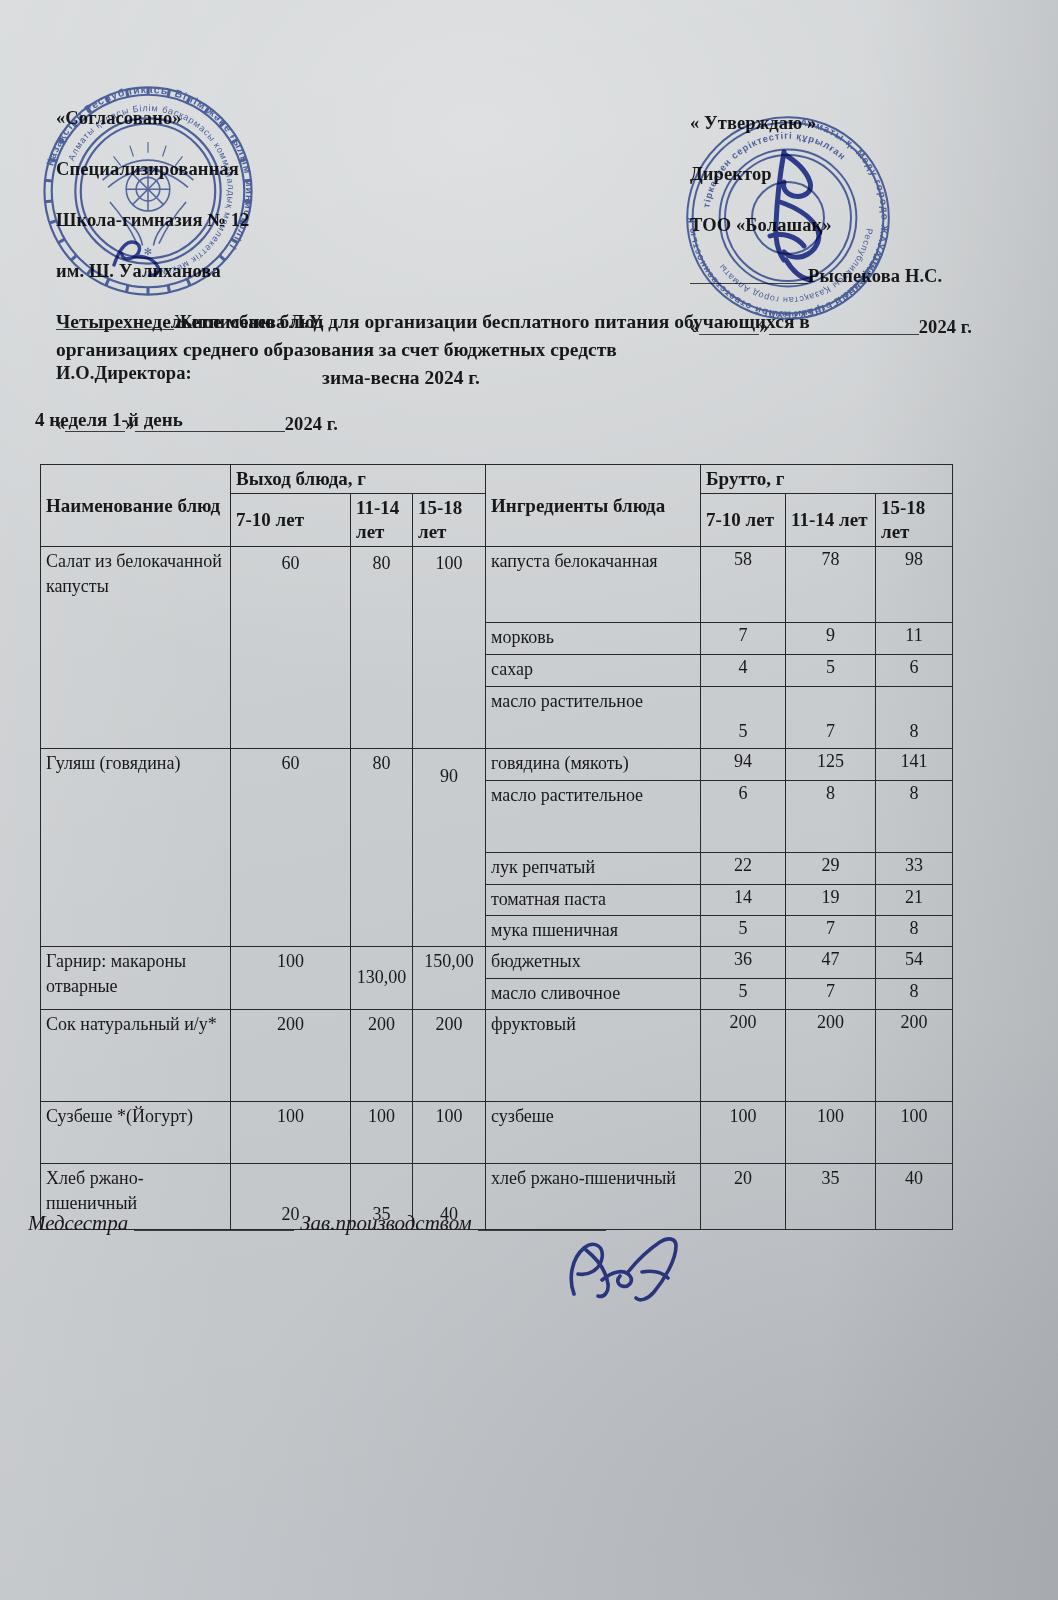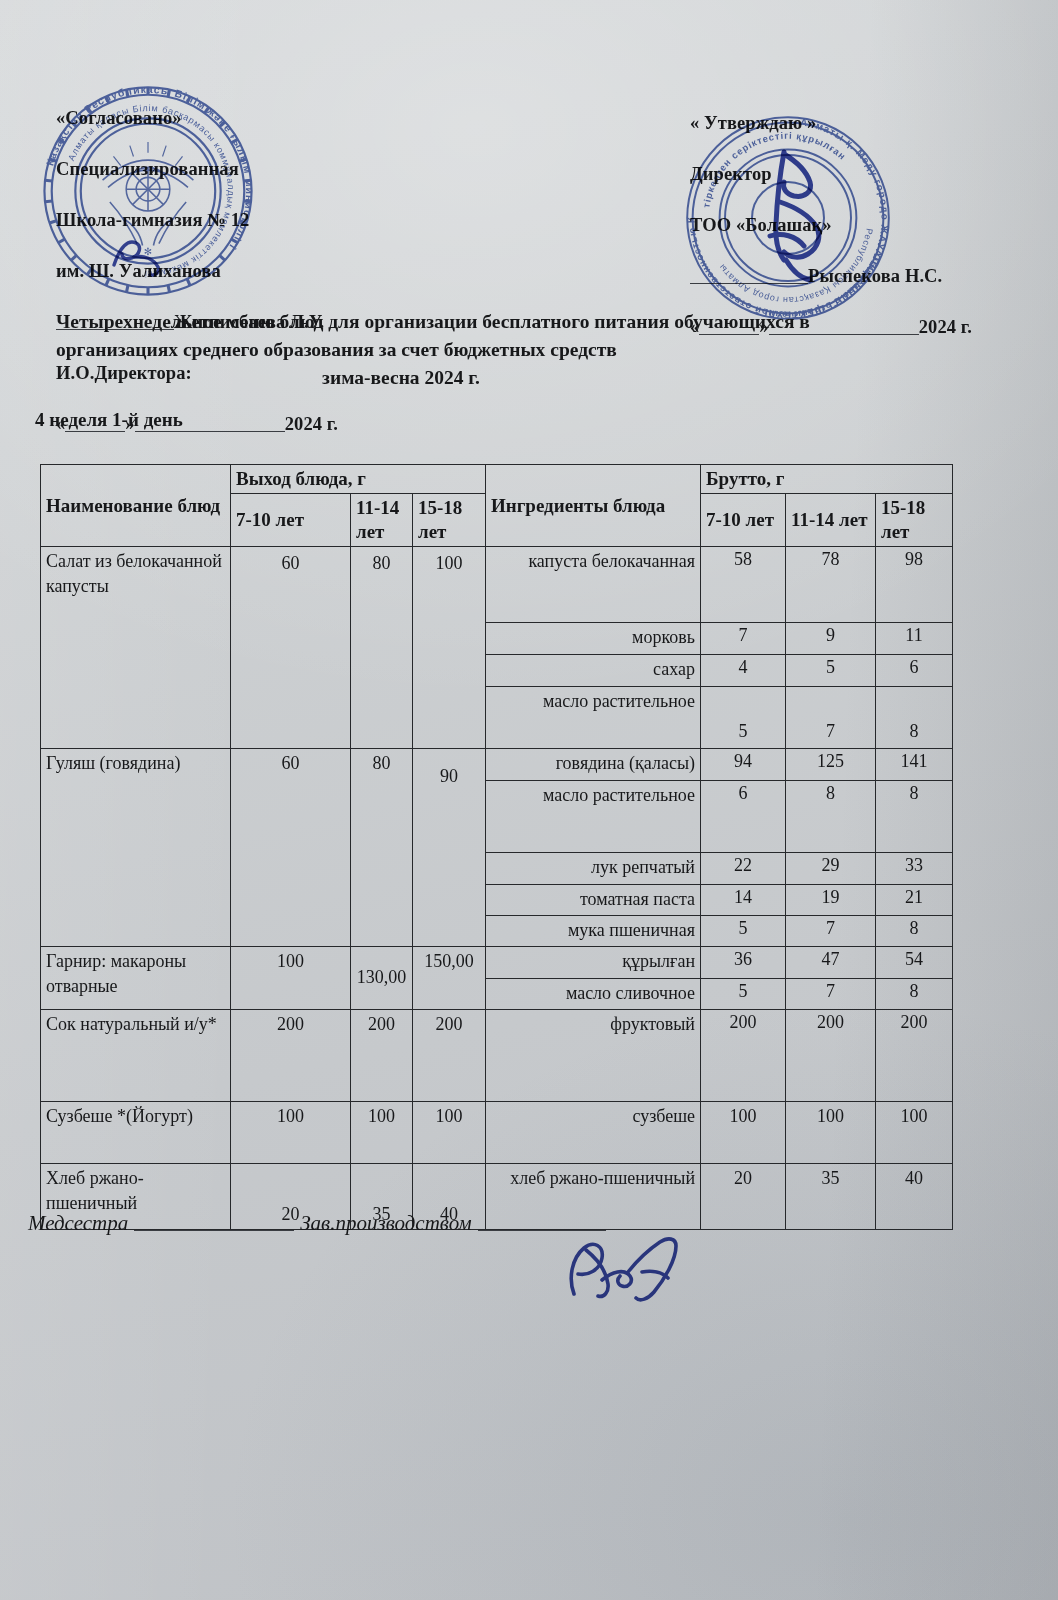--- a/index.html
+++ b/index.html
@@ -130,21 +130,21 @@
   }
   #menu-table thead th {
     font-weight: bold;
     text-align: left;
     vertical-align: middle;
     font-size: 19px;
     line-height: 24px;
   }
   .c-num { text-align: center; vertical-align: middle; }
   .c-dish { text-align: left; vertical-align: top; line-height: 25px; margin-top: 46px; }
-  .c-ing  { text-align: right; vertical-align: top; line-height: 25px; }
+  .c-ing  { text-align: left; vertical-align: top; line-height: 25px; }
   .mid-v  { vertical-align: middle; }
 
   
   #footer-signatures {
     position: absolute;
     left: 28px;
     top: 1211px;
     font-style: italic;
     font-size: 21px;
     font-weight: normal;
@@ -386,21 +386,21 @@
         <td class="c-num" style="vertical-align:bottom;padding-bottom:6px">5</td>
         <td class="c-num" style="vertical-align:bottom;padding-bottom:6px">7</td>
         <td class="c-num" style="vertical-align:bottom;padding-bottom:6px">8</td>
       </tr>
 
       <tr style="height:32px">
         <td class="c-dish" rowspan="5">Гуляш (говядина)</td>
         <td class="c-num" rowspan="5" style="vertical-align:top;padding-top:4px">60</td>
         <td class="c-num" rowspan="5" style="vertical-align:top;padding-top:4px">80</td>
         <td class="c-num" rowspan="5" style="vertical-align:top;padding-top:17px">90</td>
-        <td class="c-ing">говядина (қаласы)</td>
+        <td class="c-ing">говядина (мякоть)</td>
         <td class="c-num">94</td>
         <td class="c-num">125</td>
         <td class="c-num">141</td>
       </tr>
       <tr style="height:72px">
         <td class="c-ing">масло растительное</td>
         <td class="c-num mid-v">6</td>
         <td class="c-num mid-v">8</td>
         <td class="c-num mid-v">8</td>
       </tr>
@@ -421,21 +421,21 @@
         <td class="c-num">5</td>
         <td class="c-num">7</td>
         <td class="c-num">8</td>
       </tr>
 
       <tr style="height:32px">
         <td class="c-dish" rowspan="2">Гарнир: макароны отварные</td>
         <td class="c-num" rowspan="2" style="vertical-align:top;padding-top:4px">100</td>
         <td class="c-num" rowspan="2" style="vertical-align:top;padding-top:20px">130,00</td>
         <td class="c-num" rowspan="2" style="vertical-align:top;padding-top:4px">150,00</td>
-        <td class="c-ing">құрылған</td>
+        <td class="c-ing">бюджетных</td>
         <td class="c-num">36</td>
         <td class="c-num">47</td>
         <td class="c-num">54</td>
       </tr>
       <tr style="height:31px">
         <td class="c-ing">масло сливочное</td>
         <td class="c-num">5</td>
         <td class="c-num">7</td>
         <td class="c-num">8</td>
       </tr>

